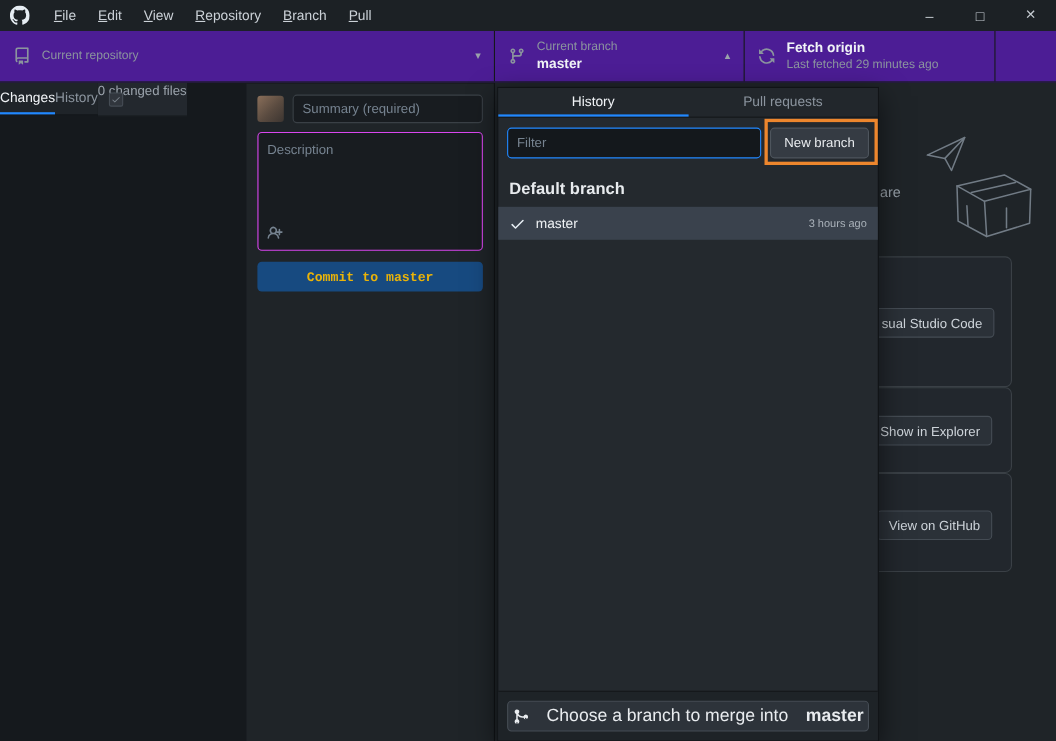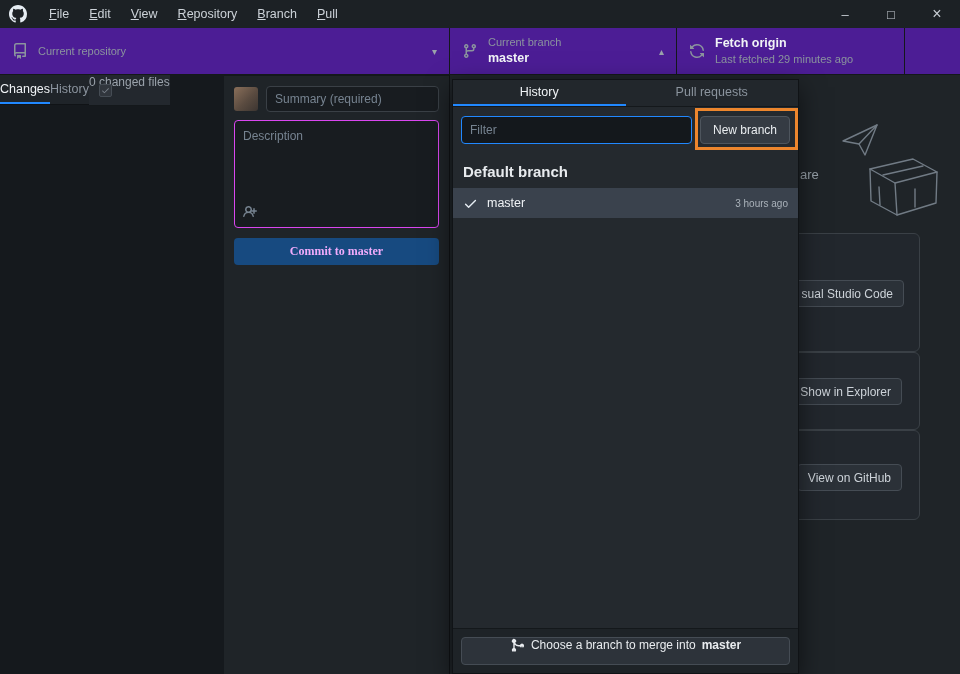--- a/index.html
+++ b/index.html
@@ -40,21 +40,21 @@
   .commit-area{flex:none;background:#1f2428;border-top:1px solid #14181b;padding:10px}
   .summary-row{display:flex;align-items:center;gap:8px}
   .avatar{width:24px;height:24px;border-radius:3px;background:linear-gradient(135deg,#8a6f5a 0%,#5a4b40 55%,#3c3531 100%);flex:none}
   input,textarea{background:#181c20;border:1px solid #3a4046;border-radius:4px;color:#d1d5da;font-family:Liberation Sans, sans-serif;font-size:12px;outline:none}
   input::placeholder,textarea::placeholder{color:#768390}
   .summary-input{flex:1;height:26px;padding:0 8px}
   .desc-box{position:relative;margin-top:8px;height:108px;background:#181c20;border:1px solid #d946ef;border-radius:4px}
   .desc-input{width:100%;height:78px;background:transparent;border:none;padding:8px;resize:none}
   .coauthor-btn{position:absolute;left:8px;bottom:6px;width:18px;height:18px;background:transparent;border:none;padding:0}
   .coauthor-btn svg{width:16px;height:16px;fill:#768390}
-  .commit-btn{margin-top:10px;width:100%;height:27px;background:#174a80;border:none;border-radius:4px;color:#f0abfc;font-size:12px;font-weight:600;font-family:Liberation Serif, serif}
+  .commit-btn{margin-top:10px;width:100%;height:27px;background:#174a80;border:none;border-radius:4px;color:#eab308;font-size:12px;font-weight:600;font-family:Liberation Mono, monospace}
   .commit-btn b{font-weight:700}
 
   
   .content{position:absolute;left:450px;top:75px;width:510px;height:599px;background:#1f2428;z-index:5}
   .fragment{position:absolute;left:350px;top:92px;color:#97a0a8;font-size:13px}
   .illustration{position:absolute;left:385px;top:42px}
   .illustration path,.illustration polyline,.illustration line{stroke:#717b85;stroke-width:1.4;fill:none;stroke-linejoin:round;stroke-linecap:round}
   .card{position:absolute;border:1px solid #3a4046;border-radius:6px;background:#22272d}
   .card1{left:70px;top:158px;width:400px;height:119px}
   .card2{left:70px;top:277px;width:400px;height:78px}
@@ -70,21 +70,21 @@
   .dd-filter-row{display:flex;gap:8px;padding:9px 8px;flex:none;align-items:center}
   .filter-input{flex:1;height:28px;padding:0 8px;border:1px solid #2188ff;background:#14181c;border-radius:4px}
   .new-branch-btn{width:90px;height:28px;background:#353b43;border:1px solid #4e555d;border-radius:4px;color:#e9ecef;font-size:12px;font-family:inherit;flex:none}
   .dd-section{padding:10px 10px 8px;color:#e8ebee;font-weight:700;font-size:15px;flex:none}
   .branch-row{height:30px;display:flex;align-items:center;padding:0 10px;background:#3a424d;flex:none}
   .branch-check{width:15px;height:15px;fill:#e6edf3;margin-right:9px;flex:none}
   .branch-name{color:#eef1f4;font-size:12.5px}
   .branch-time{margin-left:auto;color:#aab2ba;font-size:10px}
   .dd-list{flex:1}
   .dd-footer{flex:none;border-top:1px solid #14181b;background:#1e2327;padding:8px}
-  .merge-btn{width:100%;height:28px;background:#2d333a;border:1px solid #454c54;border-radius:4px;color:#e9ecef;display:flex;justify-content:center;gap:6px;font-size:12px;font-family:inherit}
+  .merge-btn{width:100%;height:28px;background:#2d333a;border:1px solid #454c54;border-radius:4px;color:#e9ecef;display:flex;align-items:center;justify-content:center;gap:16px;font-size:16px;font-family:inherit}
   .merge-btn svg{width:15px;height:15px;fill:#e9ecef;flex:none}
   .merge-btn b{font-weight:700}
 
   
   .annotation{position:absolute;left:695px;top:108px;width:103px;height:42px;border:3px solid #ed862d;z-index:40;pointer-events:none}
 </style>
 </head>
 <body>
 
 <div class="titlebar">

